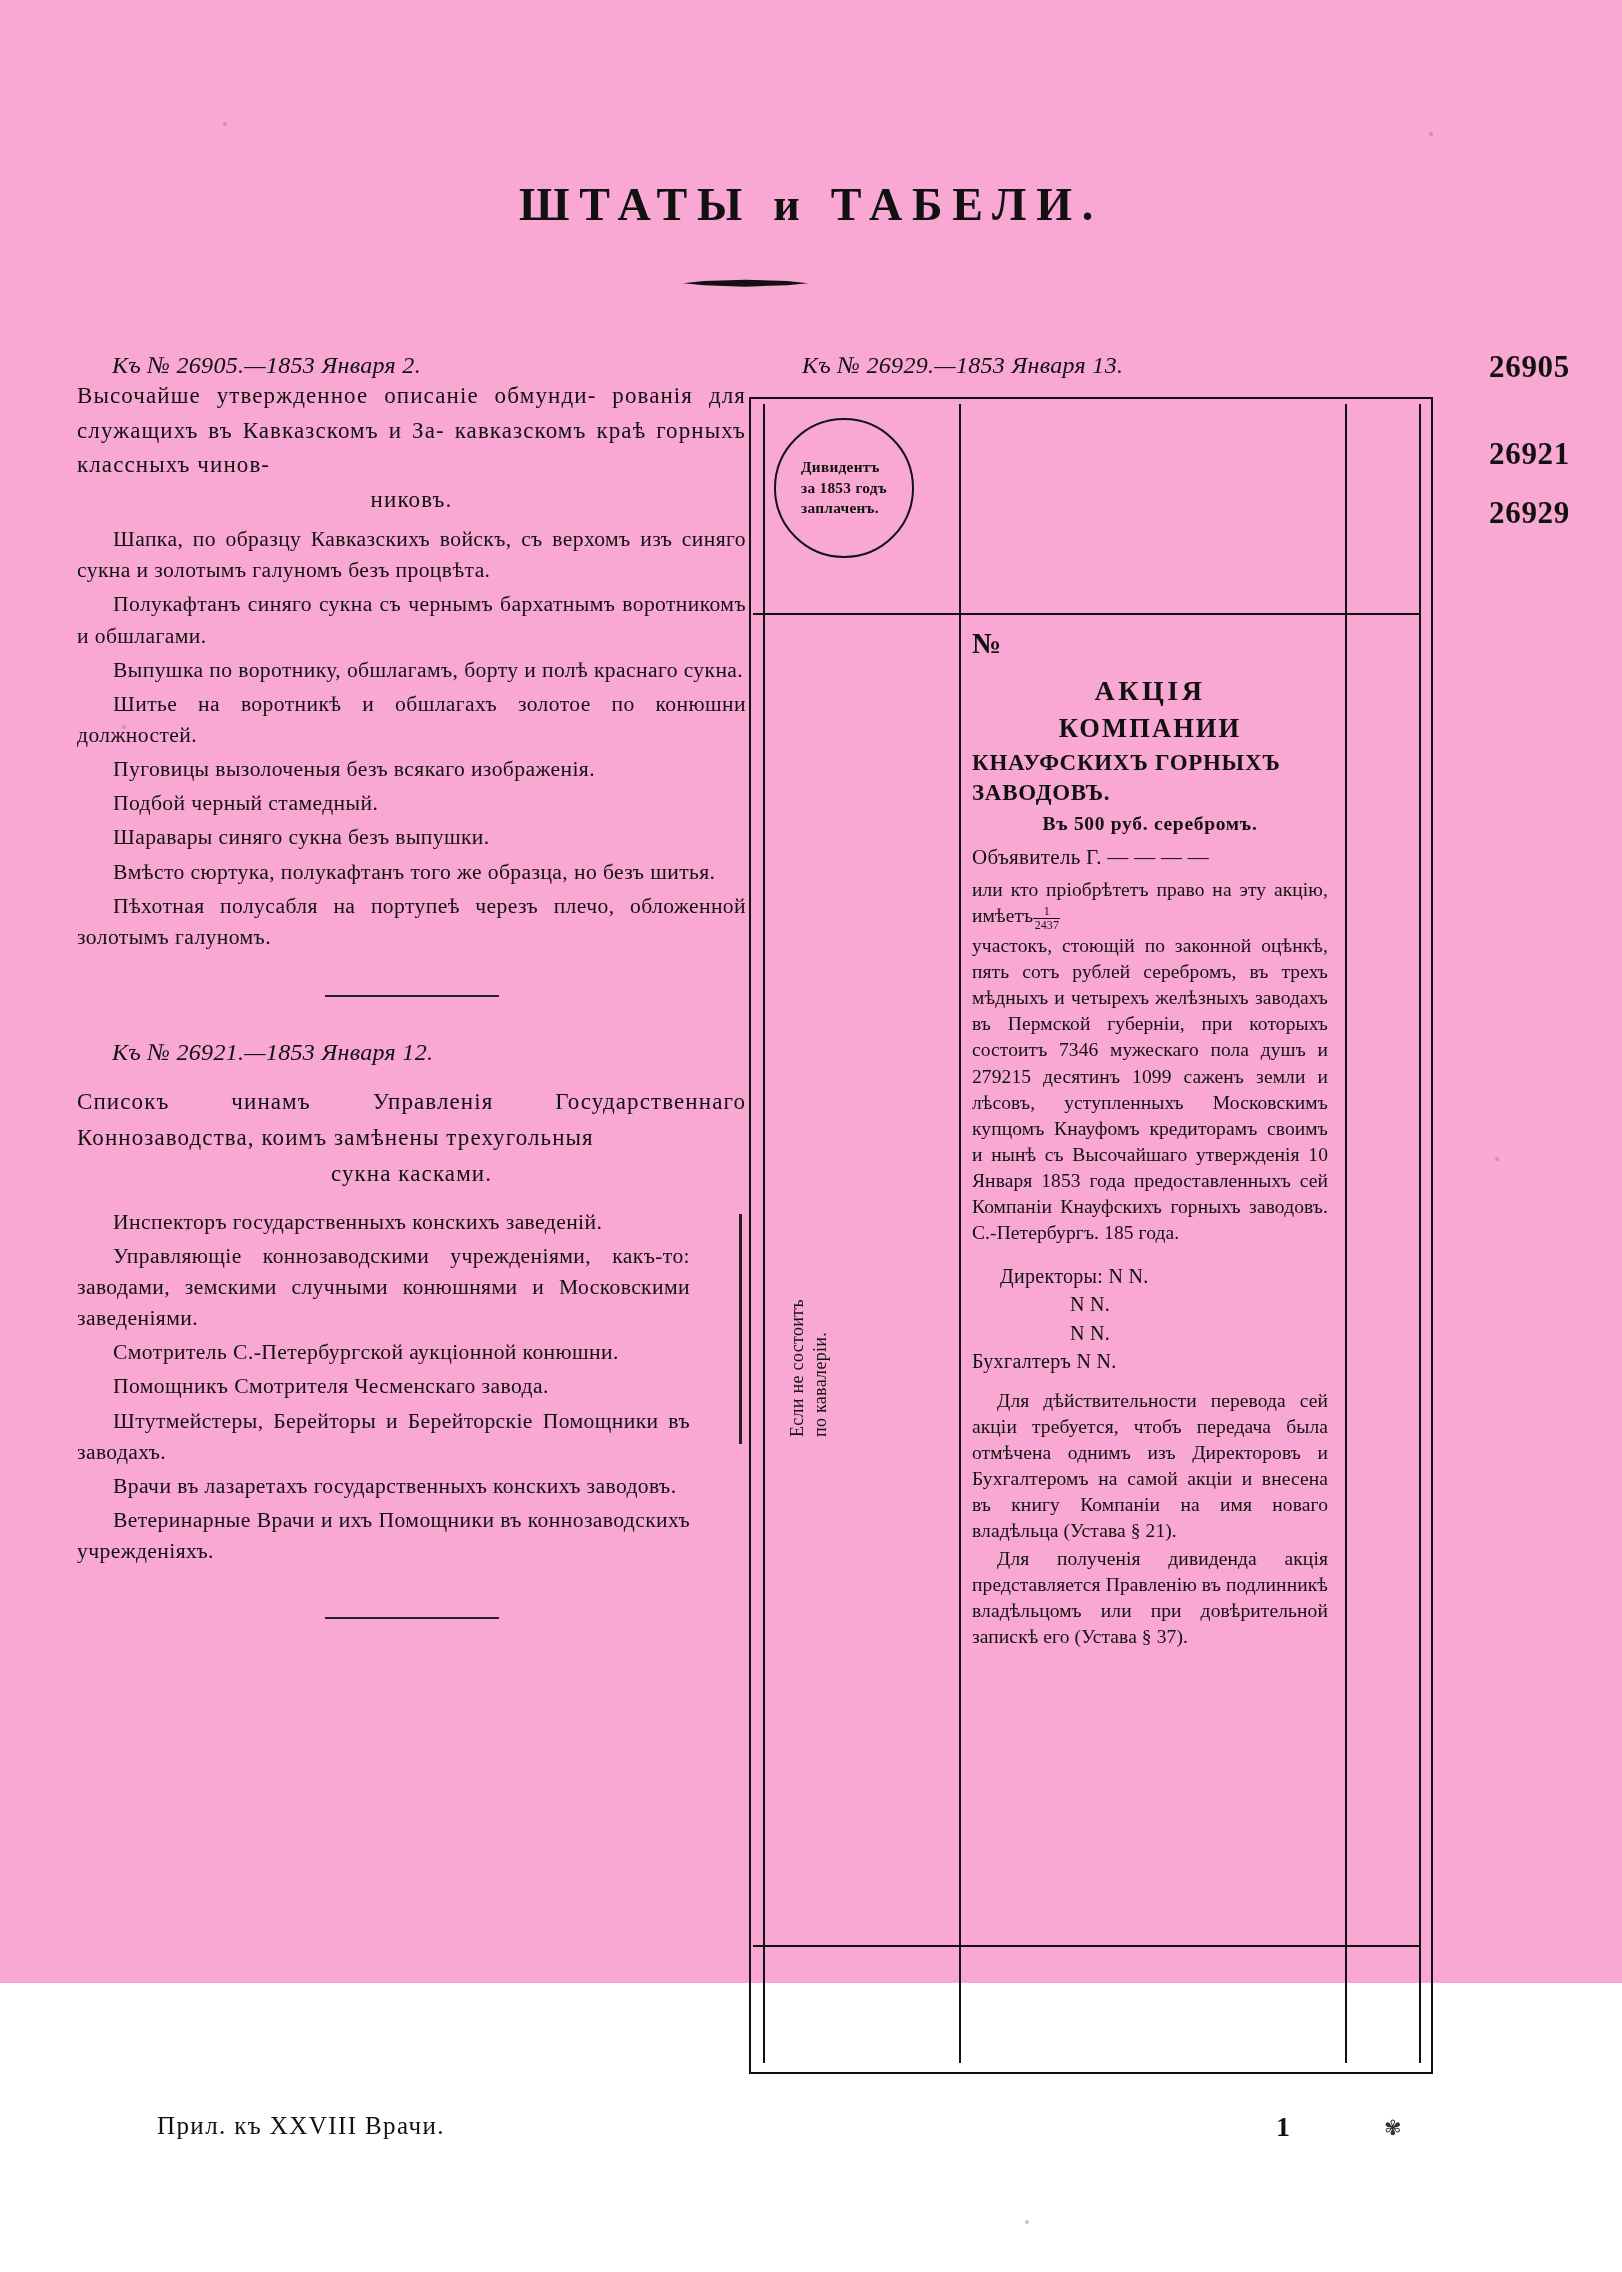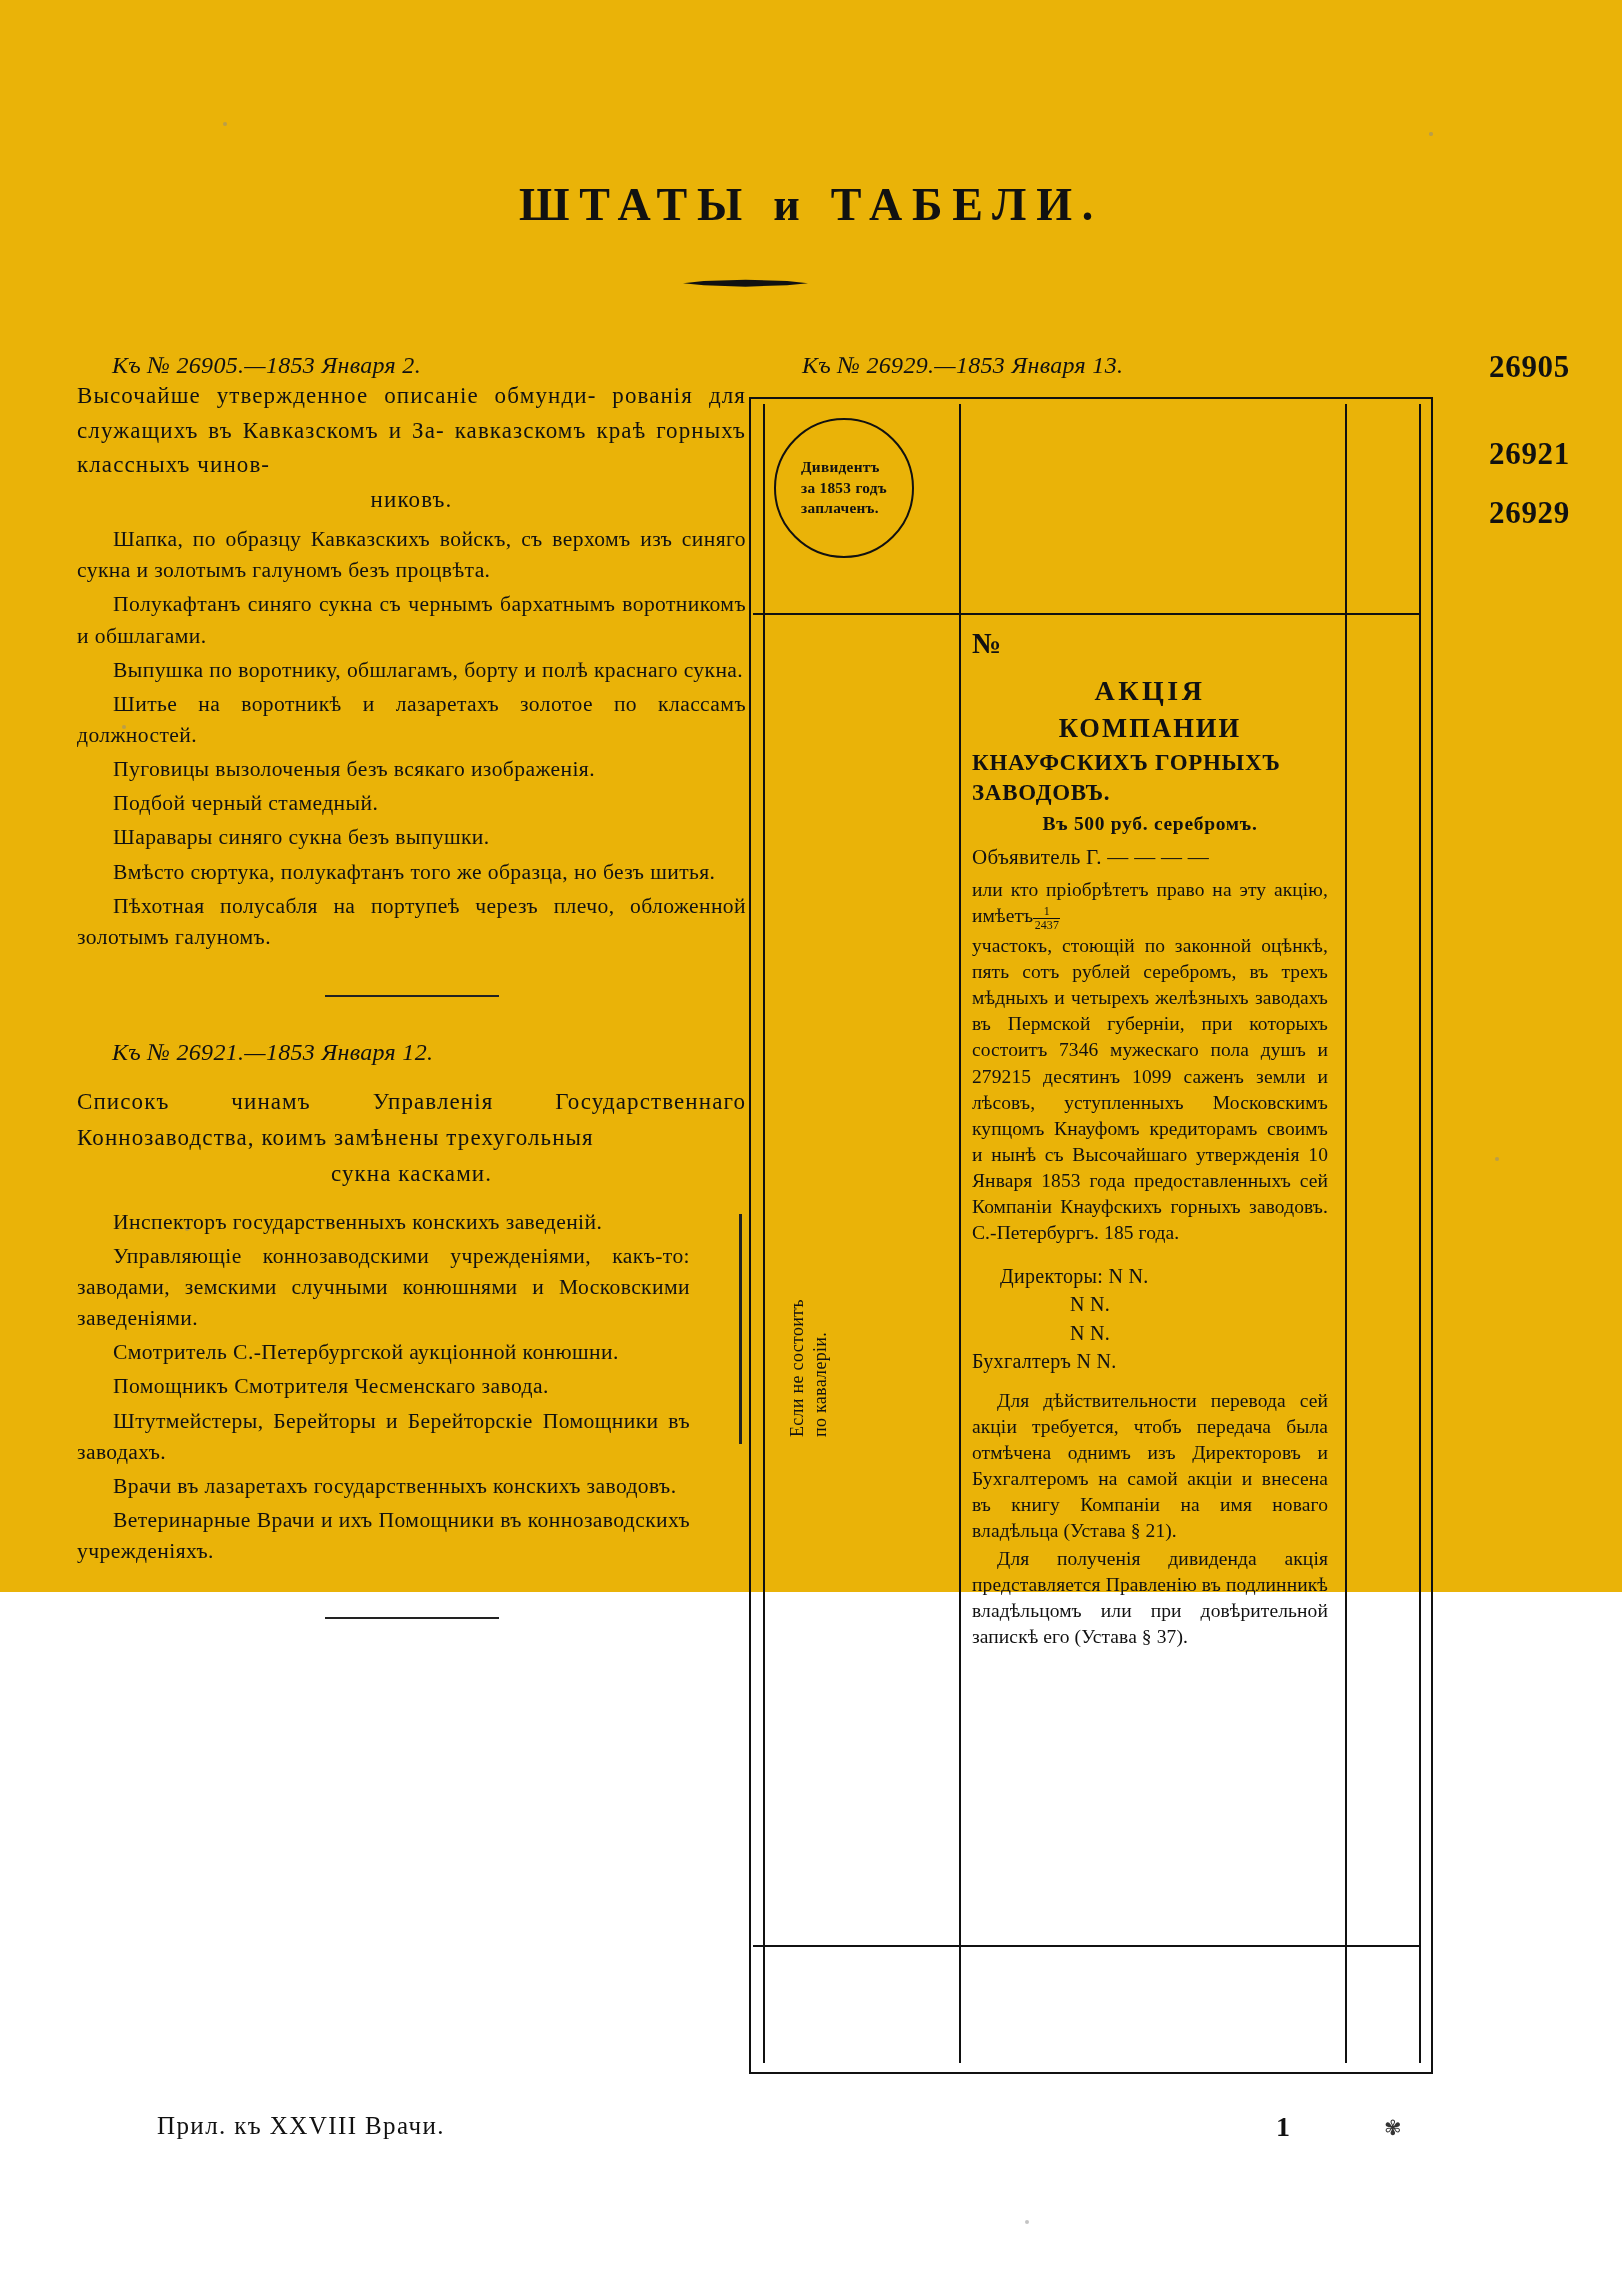--- a/index.html
+++ b/index.html
@@ -12,22 +12,22 @@
     height: 2273px;
     font-family: "Liberation Serif", serif;
     color: #111111;
     position: relative;
     overflow: hidden;
   }
   .page {
     position: absolute;
     left: 0; top: 0;
     width: 1622px;
-    height: 1592px;
-    background: #eab308;
+    height: 1983px;
+    background: #f9a8d4;
   }
   
   .speck {
     position: absolute;
     background: #8a8a8a;
     border-radius: 50%;
     opacity: .5;
   }
 
   
@@ -316,21 +316,21 @@
     <div class="heading-block">
       <span>Высочайше утвержденное описаніе обмунди-</span>
       <span>рованія для служащихъ въ Кавказскомъ и За-</span>
       <span>кавказскомъ краѣ горныхъ классныхъ чинов-</span>
       <span class="last-line">никовъ.</span>
     </div>
 
     <p class="para">Шапка, по образцу Кавказскихъ войскъ, съ верхомъ изъ синяго сукна и золотымъ галуномъ безъ процвѣта.</p>
     <p class="para">Полукафтанъ синяго сукна съ чернымъ бархатнымъ воротникомъ и обшлагами.</p>
     <p class="para">Выпушка по воротнику, обшлагамъ, борту и полѣ краснаго сукна.</p>
-    <p class="para">Шитье на воротникѣ и лазаретахъ золотое по классамъ должностей.</p>
+    <p class="para">Шитье на воротникѣ и обшлагахъ золотое по конюшни должностей.</p>
     <p class="para">Пуговицы вызолоченыя безъ всякаго изображенія.</p>
     <p class="para">Подбой черный стамедный.</p>
     <p class="para">Шаравары синяго сукна безъ выпушки.</p>
     <p class="para">Вмѣсто сюртука, полукафтанъ того же образца, но безъ шитья.</p>
     <p class="para">Пѣхотная полусабля на портупеѣ черезъ плечо, обложенной золотымъ галуномъ.</p>
 
     <div class="sep-rule"></div>
 
     <div class="sub-ref">Къ № 26921.—1853 Января 12.</div>
 

